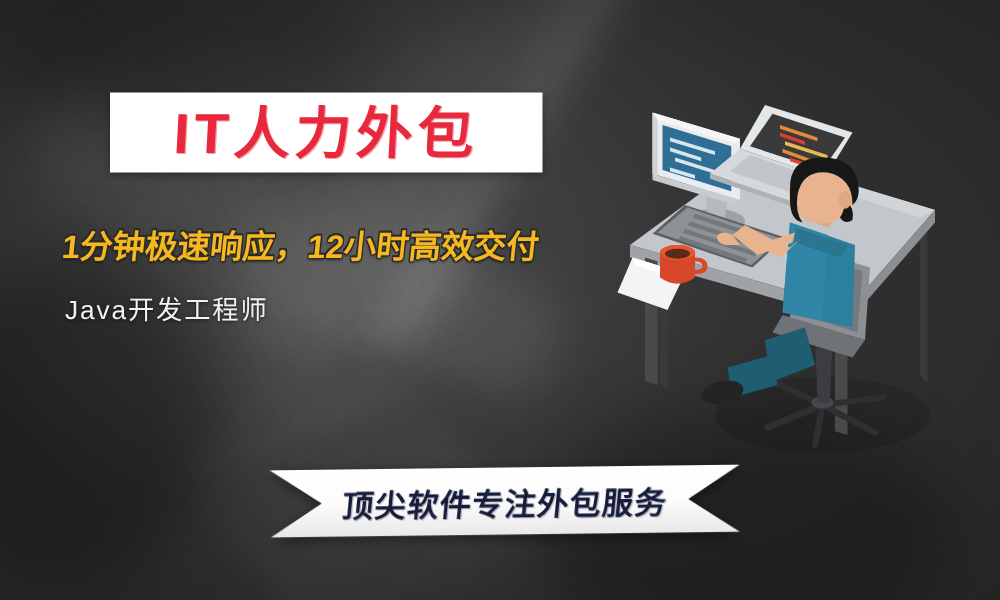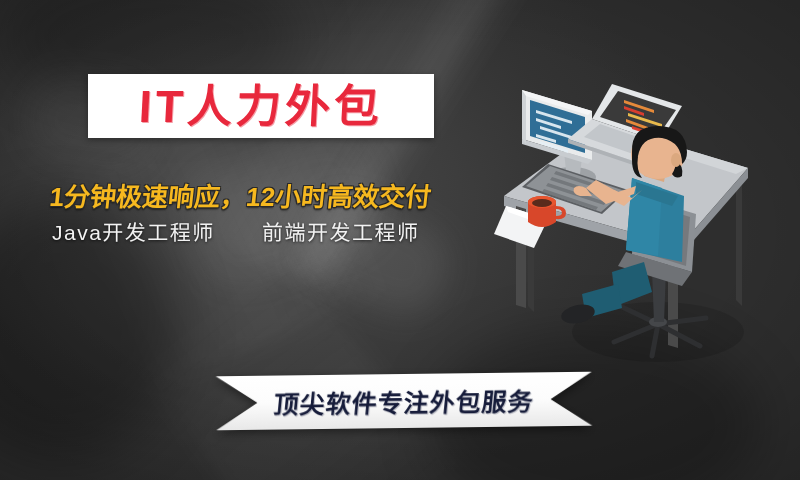--- a/index.html
+++ b/index.html
@@ -96,21 +96,21 @@
     text-shadow:
       -1px -1px 0 #2a2a2a, 1px -1px 0 #2a2a2a,
       -1px  1px 0 #2a2a2a, 1px  1px 0 #2a2a2a,
        0px  2px 2px rgba(0,0,0,0.55);
   }
 
   
   .job-grid {
     position: absolute;
     left: 52px;
-    top: 220px;
+    top: 236px;
     width: 470px;
     display: grid;
     grid-template-columns: 210px auto;
     row-gap: 14px;
     column-gap: 0px;
   }
   .job-item {
     font-size: 21px;
     color: #f2f2f2;
     letter-spacing: 1.5px;
@@ -296,21 +296,20 @@
   </div>
 
   <div class="title-banner">
     <span class="title-text">IT人力外包</span>
   </div>
 
   <div class="subtitle">1分钟极速响应，12小时高效交付</div>
 
   <div class="job-grid">
     <div class="job-item">Java开发工程师</div>
-    <div class="job-item">前端开发工程师</div>
   </div>
 
   <div class="ribbon-wrap">
     <div class="ribbon-body"></div>
     <div class="ribbon-text">顶尖软件专注外包服务</div>
   </div>
 
 </div>
 
 </body></html>

